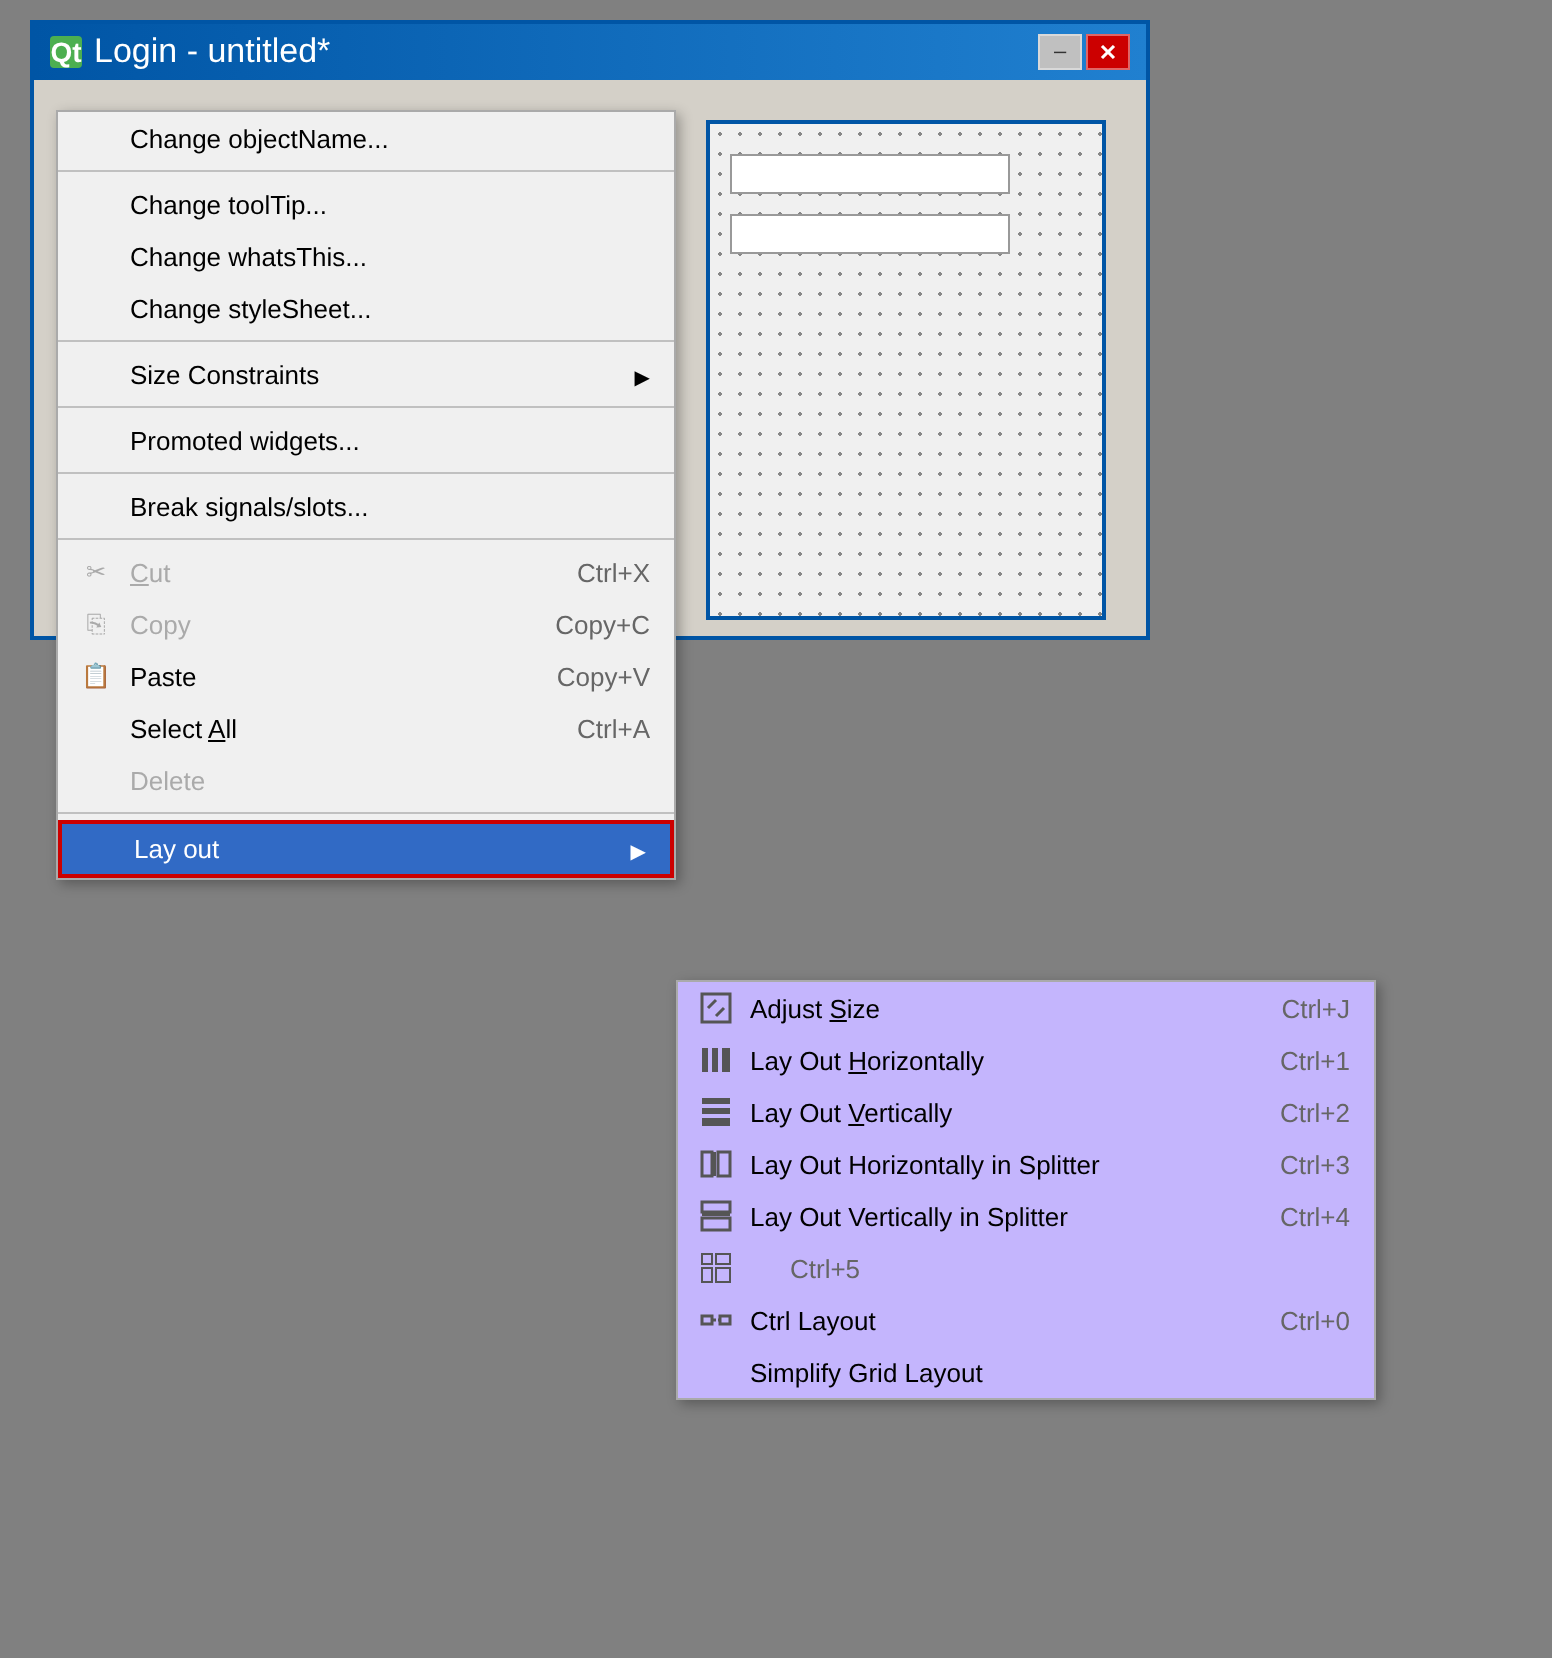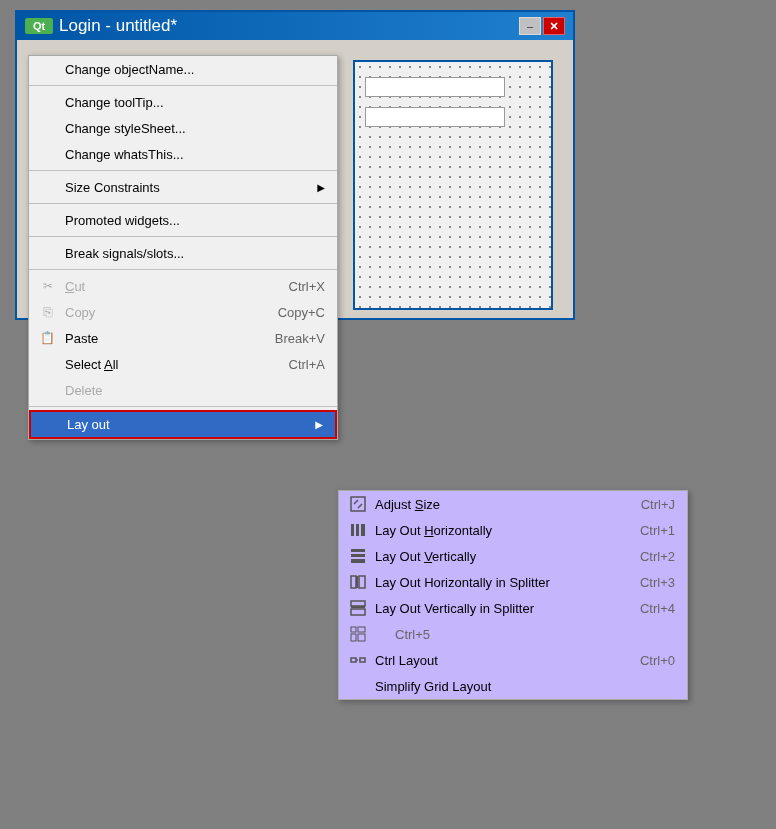--- a/index.html
+++ b/index.html
@@ -35,28 +35,28 @@
       height: 28px;
     }
 
     .qt-titlebar-left {
       display: flex;
       align-items: center;
       gap: 6px;
     }
 
     .qt-logo {
-      width: 28px;
+      width: 16px;
       height: 16px;
       background: #4CAF50;
       border-radius: 2px;
       display: flex;
       align-items: center;
       justify-content: center;
-      font-size: 11px;
+      font-size: 14px;
       font-weight: bold;
       color: white;
     }
 
     .qt-title-text {
       font-size: 17px;
       font-weight: normal;
     }
 
     .qt-window-buttons {
@@ -119,21 +119,21 @@
       left: 28px;
       width: 310px;
       background: #f0f0f0;
       border: 1px solid #aaa;
       box-shadow: 2px 2px 6px rgba(0,0,0,0.3);
       z-index: 100;
     }
 
     .menu-item {
       display: flex;
-      align-items: center;
+      align-items: flex-end;
       justify-content: space-between;
       padding: 5px 12px 5px 36px;
       cursor: pointer;
       position: relative;
       min-height: 26px;
     }
 
     .menu-item.disabled {
       color: #aaa;
       cursor: default;
@@ -235,24 +235,24 @@
 
 <div class="context-menu">
   <div class="menu-item">
     <span>Change objectName...</span>
   </div>
   <div class="menu-separator"></div>
   <div class="menu-item">
     <span>Change toolTip...</span>
   </div>
   <div class="menu-item">
+    <span>Change whatsThis...</span>
+  </div>
+  <div class="menu-item">
     <span>Change styleSheet...</span>
-  </div>
-  <div class="menu-item">
-    <span>Change whatsThis...</span>
   </div>
   <div class="menu-separator"></div>
   <div class="menu-item">
     <span>Size Constraints</span>
     <span class="arrow">▶</span>
   </div>
   <div class="menu-separator"></div>
   <div class="menu-item">
     <span>Promoted widgets...</span>
   </div>
@@ -267,21 +267,21 @@
     <span class="shortcut">Ctrl+X</span>
   </div>
   <div class="menu-item disabled">
     <span class="menu-icon">⎘</span>
     <span style="flex:1">Copy</span>
     <span class="shortcut">Copy+C</span>
   </div>
   <div class="menu-item">
     <span class="menu-icon">📋</span>
     <span style="flex:1">Paste</span>
-    <span class="shortcut">Break+V</span>
+    <span class="shortcut">Copy+V</span>
   </div>
   <div class="menu-item">
     <span style="flex:1">Select <span class="underline">A</span>ll</span>
     <span class="shortcut">Ctrl+A</span>
   </div>
   <div class="menu-item disabled">
     <span>Delete</span>
   </div>
   <div class="menu-separator"></div>
   <div class="menu-item highlighted">

